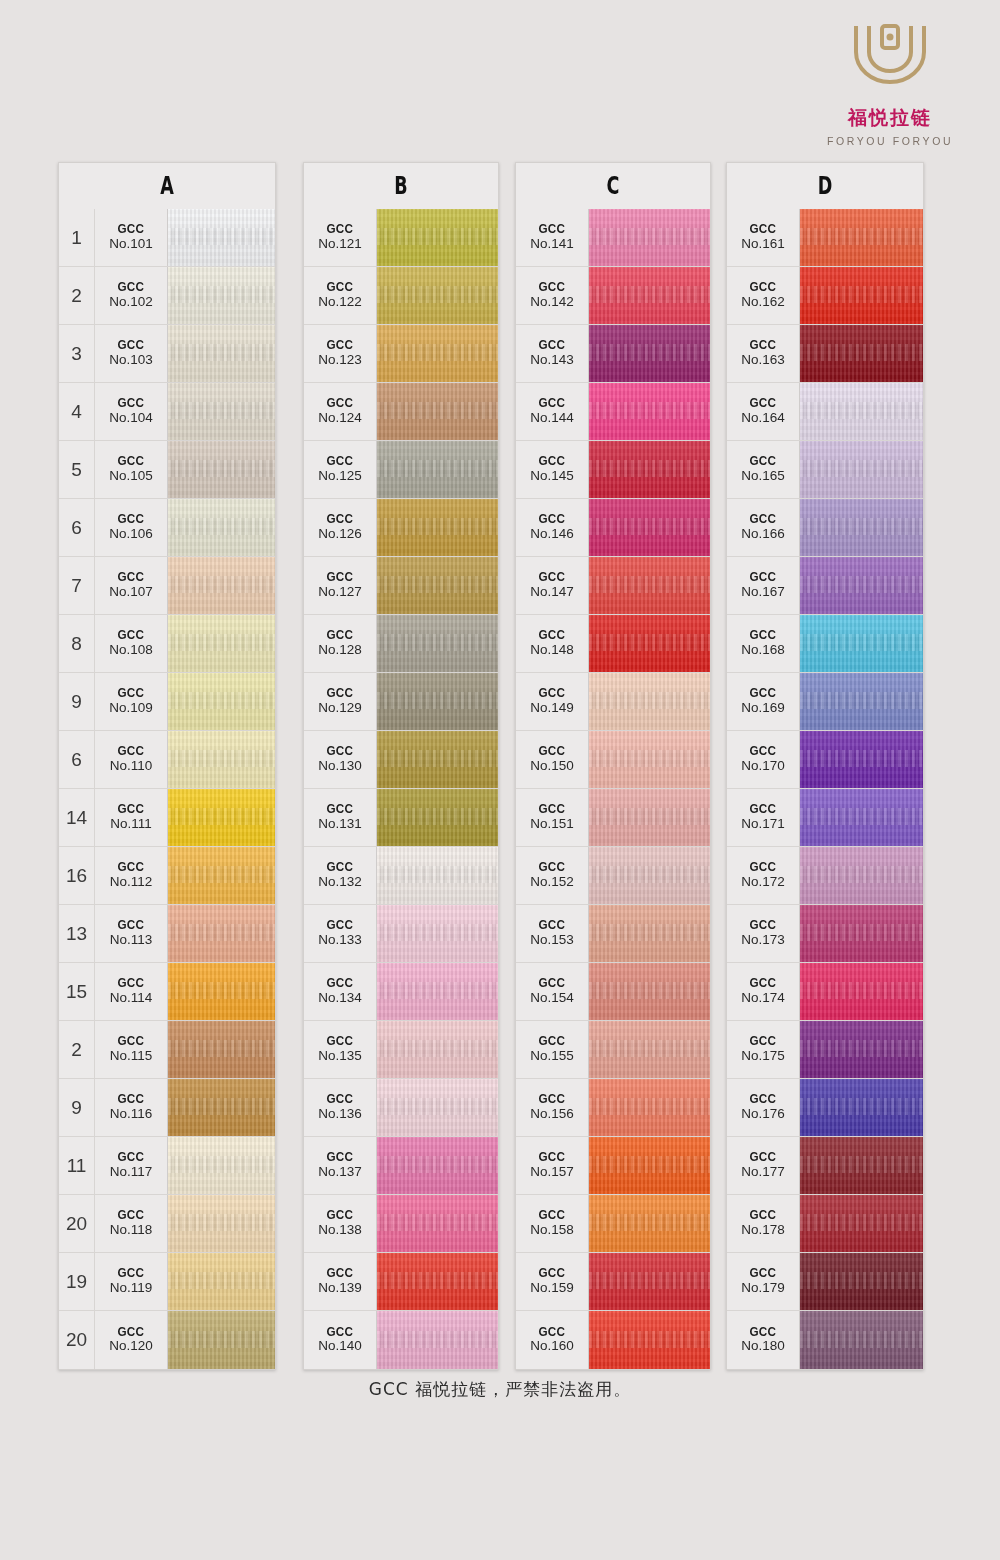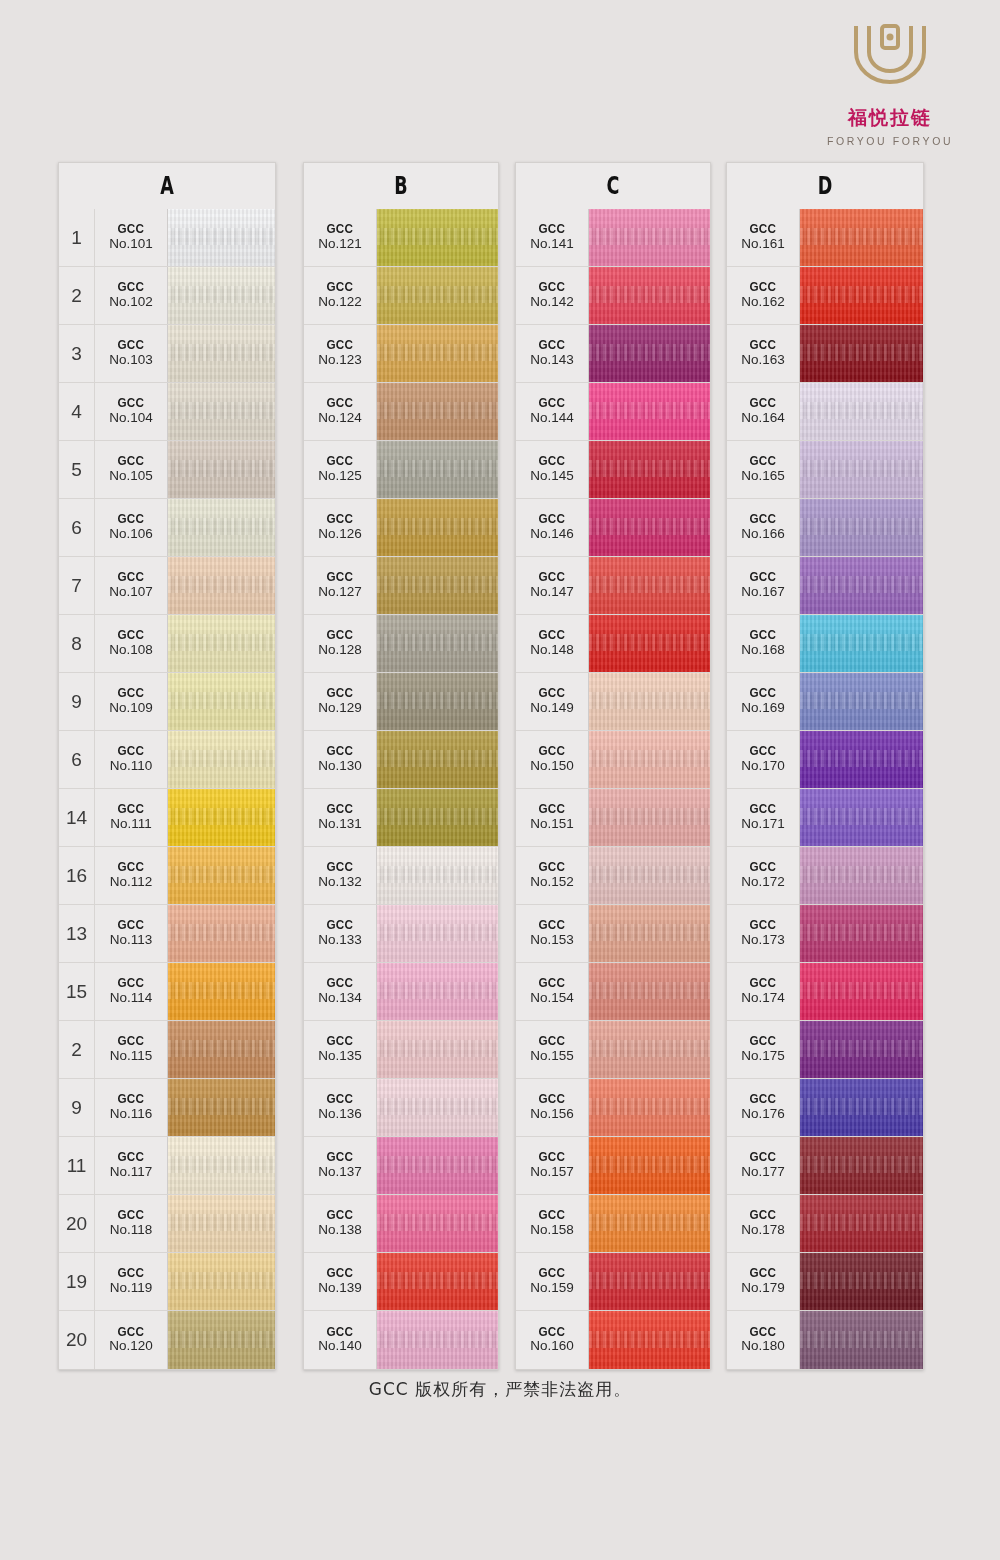--- a/index.html
+++ b/index.html
@@ -991,13 +991,13 @@
           <div class="sw" style="background: rgb(125, 84, 115);">
             <div class="tex"></div>
             <div class="band"></div>
             <div class="shine"></div>
           </div>
         </div>
       </div>
     </div>
   </div>
 
-<div id="caption">GCC 版权所有，严禁非法盗用。</div>
+<div id="caption">GCC 福悦拉链，严禁非法盗用。</div>
 
 </body></html>

